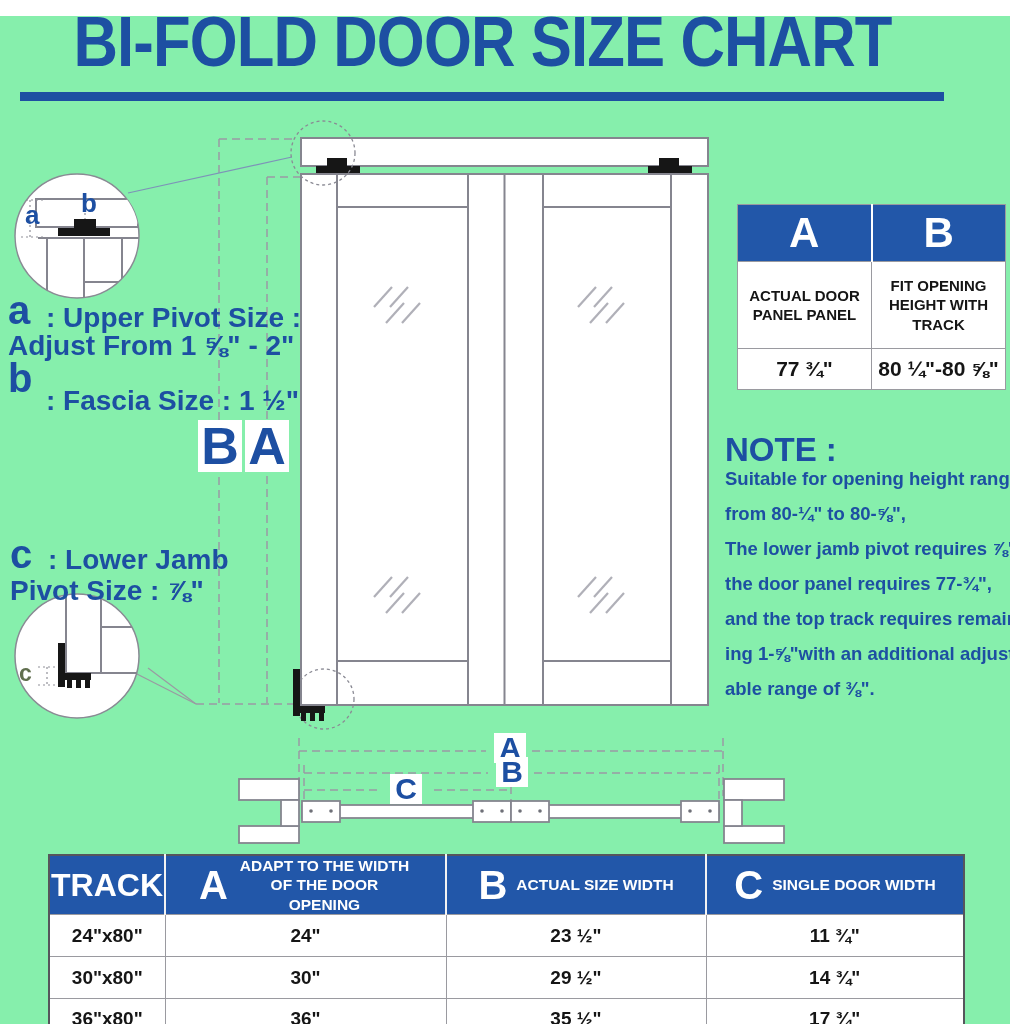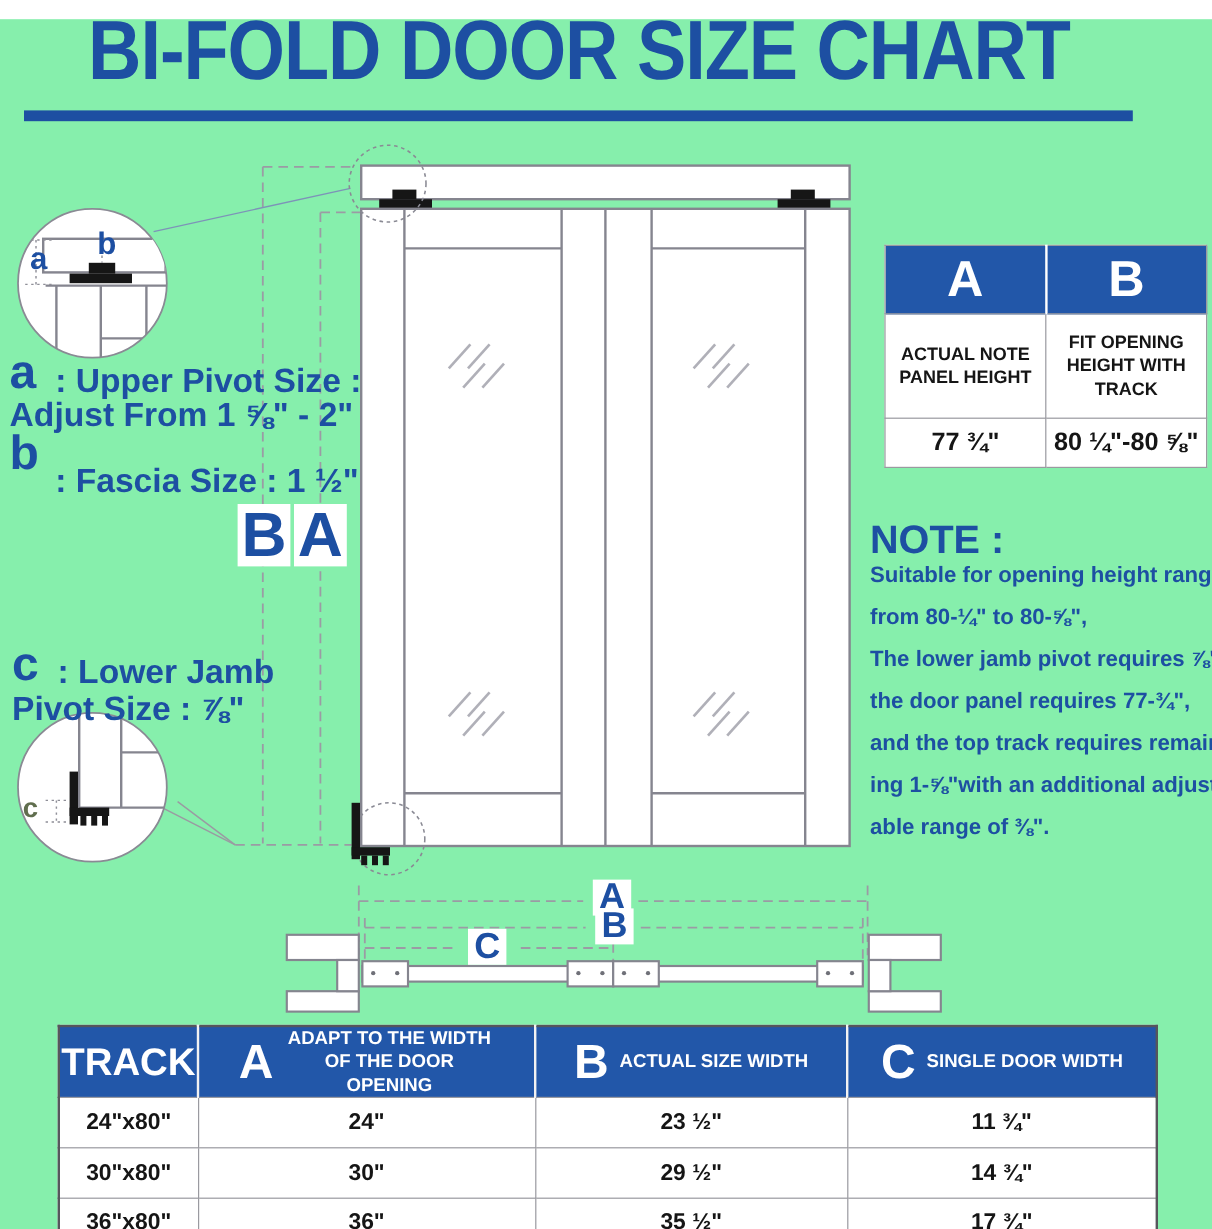--- a/index.html
+++ b/index.html
@@ -288,21 +288,21 @@
     <colgroup>
         <col>
         <col>
       </colgroup>
     <tbody>
         <tr>
       <th>A</th>
       <th>B</th>
     </tr>
     <tr class="desc">
-      <td>ACTUAL NOTE PANEL HEIGHT</td>
+      <td>ACTUAL DOOR PANEL PANEL</td>
       <td>FIT OPENING HEIGHT WITH TRACK</td>
     </tr>
     <tr class="val">
       <td>77 ¾"</td>
       <td>80 ¼"-80 ⅝"</td>
     </tr>
   </tbody>
     </table>
 
   <table id="size-table">

